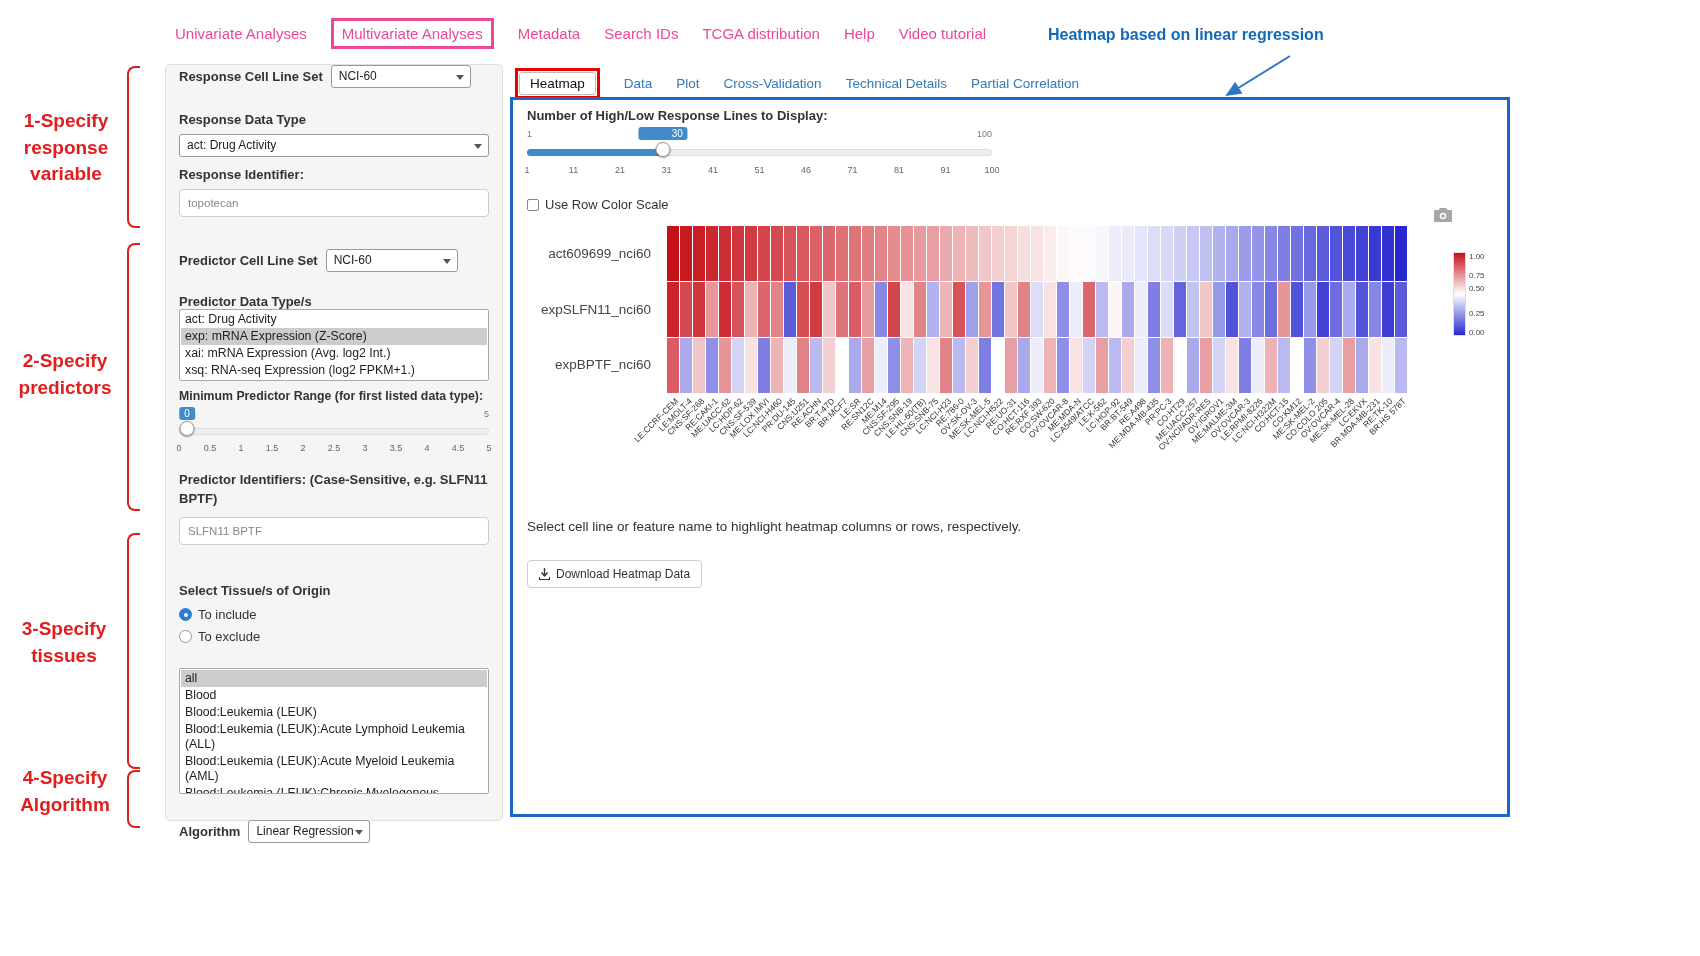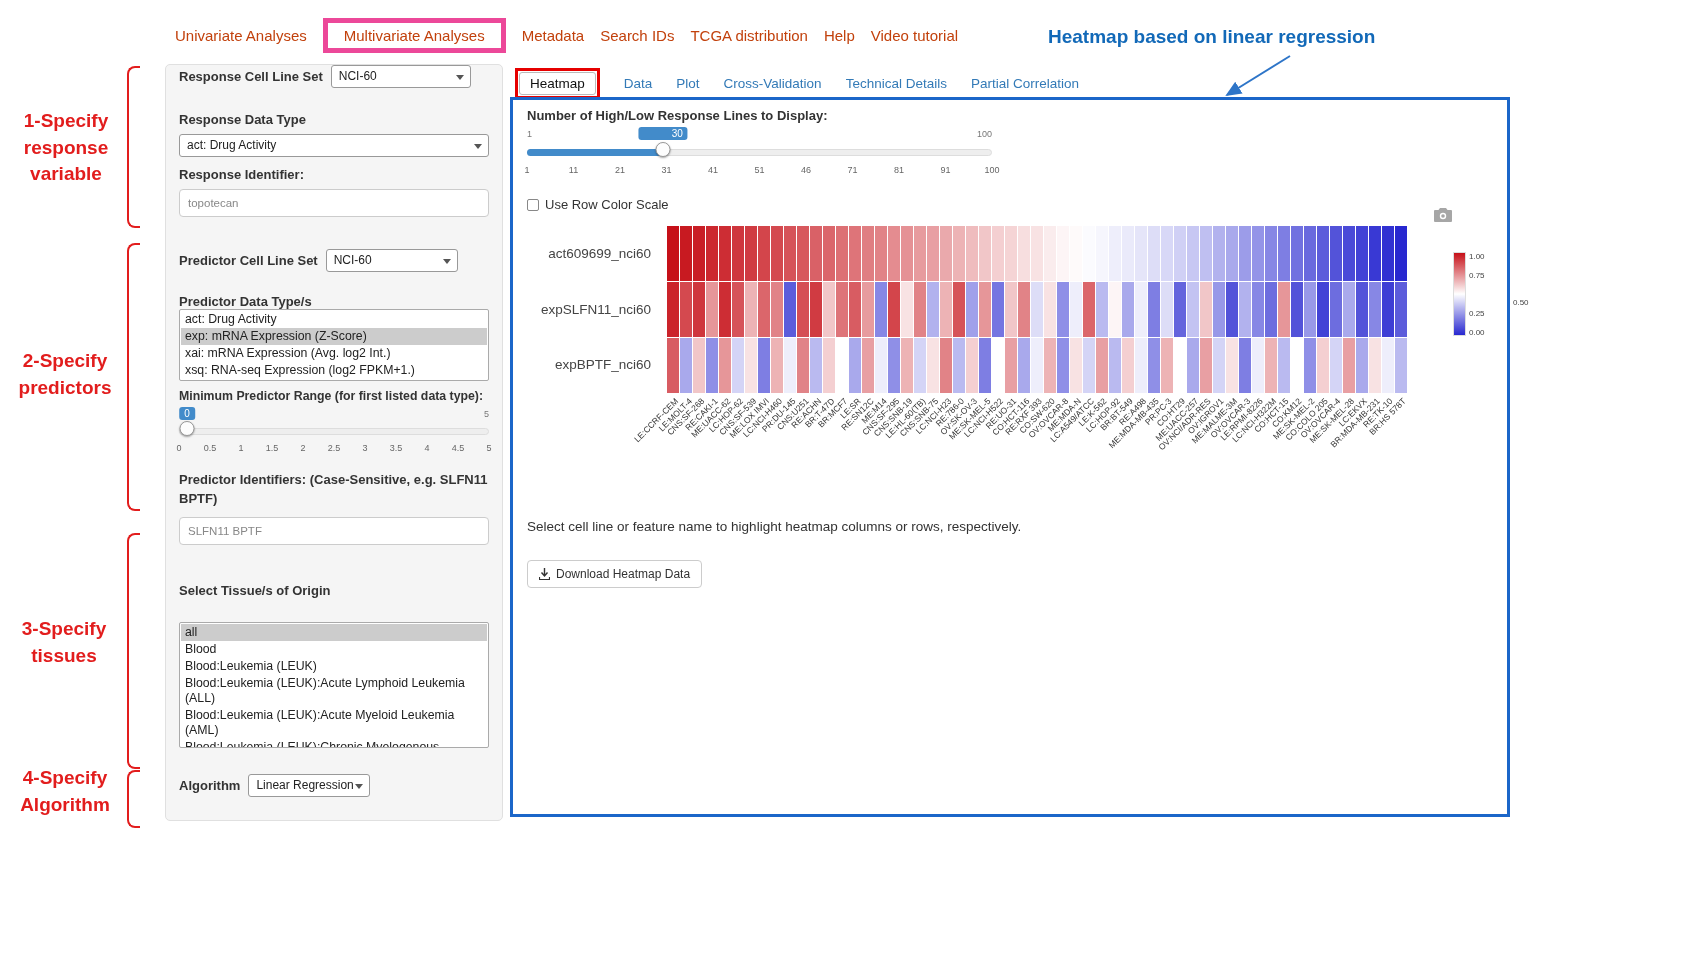--- a/index.html
+++ b/index.html
@@ -1,25 +1,25 @@
 <!DOCTYPE html>
 <html><head>
 <meta charset="utf-8">
 <style>
   * { margin:0; padding:0; box-sizing:border-box; }
   body { background:#fff; font-family:"Liberation Sans", sans-serif; }
   .page { position:relative; width:1700px; height:956px; background:#fff; overflow:hidden; }
 
   
-  .nav { position:absolute; left:175px; top:18px; display:flex; align-items:center; gap:16px; font-size:15px; color:#c2410c; }
+  .nav { position:absolute; left:175px; top:18px; display:flex; align-items:center; gap:24px; font-size:15px; color:#ec4899; }
   .nav-item { cursor:pointer; white-space:nowrap; }
-  .nav-redbox { border:5px solid #ec4899; padding:4px 16px; }
-
-  
-  .blue-heading { position:absolute; left:1048px; top:26px; font-size:19px; font-weight:bold; color:#1269b8; }
+  .nav-redbox { border:3px solid #ec4899; padding:4px 8px; }
+
+  
+  .blue-heading { position:absolute; left:1048px; top:26px; font-size:16px; font-weight:bold; color:#1269b8; }
   .arrow-svg { position:absolute; left:1185px; top:52px; }
 
   
   .annot-step { position:absolute; color:#e21d1d; font-size:19px; font-weight:bold; text-align:center; line-height:1.4; }
   .bracket { position:absolute; width:13px; border:2.5px solid #e21d1d; border-right:none; border-radius:8px 0 0 8px; }
 
   
   .sidebar { position:absolute; left:165px; top:64px; width:338px; height:757px; background:#f5f5f5; border:1px solid #e0e0e0; border-radius:5px; padding:0 13px; }
   .lbl { font-size:13px; font-weight:bold; color:#333; }
   .inline-row { display:flex; align-items:center; gap:8px; }
@@ -161,20 +161,30 @@
           <span class="irs-tick" style="left: 80%;">4</span>
           <span class="irs-tick" style="left: 90%;">4.5</span>
           <span class="irs-tick" style="left: 100%;">5</span>
         </div>
     </div>
 
     <div class="lbl" style="margin-bottom:8px; line-height:1.45;">Predictor Identifiers: (Case-Sensitive, e.g. SLFN11 BPTF)</div>
     <input class="text-input" style="margin-bottom: 38px;" value="SLFN11 BPTF">
 
     <div class="lbl" style="margin-bottom:9px;">Select Tissue/s of Origin</div>
+    <div id="tissue-radios">
+        <div class="radio-row" style="margin-bottom: 7px;">
+          <span class="radio-dot radio-sel"></span>
+          <span>To include</span>
+        </div>
+        <div class="radio-row" style="margin-bottom: 7px;">
+          <span class="radio-dot"></span>
+          <span>To exclude</span>
+        </div>
+      </div>
     <div class="listbox" id="tissue-listbox" style="height:126px; margin-top:24px; margin-bottom:26px;">
         <div class="lb-option lb-selected">all</div>
         <div class="lb-option">Blood</div>
         <div class="lb-option">Blood:Leukemia (LEUK)</div>
         <div class="lb-option">Blood:Leukemia (LEUK):Acute Lymphoid Leukemia (ALL)</div>
         <div class="lb-option">Blood:Leukemia (LEUK):Acute Myeloid Leukemia (AML)</div>
         <div class="lb-option">Blood:Leukemia (LEUK):Chronic Myelogenous Leukemia (CML)</div>
       </div>
 
     <div class="inline-row">
@@ -234,21 +244,21 @@
         <circle cx="9" cy="8" r="1.8" fill="currentColor"></circle>
       </svg>
     </span>
 
     
     <div class="legend">
       <div class="legend-bar" id="legend-bar" style="background: linear-gradient(rgb(198, 16, 24) 0%, rgb(255, 255, 255) 50%, rgb(40, 40, 208) 100%);"></div>
       <div class="legend-labels" id="legend-labels">
           <span class="legend-label" style="top: 4px;">1.00</span>
           <span class="legend-label" style="top: 23px;">0.75</span>
-          <span class="legend-label" style="top: 50px; margin-left: 44px;">0.50</span>
+          <span class="legend-label" style="top: 36px;">0.50</span>
           <span class="legend-label" style="top: 61px;">0.25</span>
           <span class="legend-label" style="top: 80px;">0.00</span>
         </div>
     </div>
 
     
     <div class="hm-wrap">
       <div class="hm-rows" id="hm-rows">
           <div class="hm-row-label">act609699_nci60</div>
           <div class="hm-row-label">expSLFN11_nci60</div>

